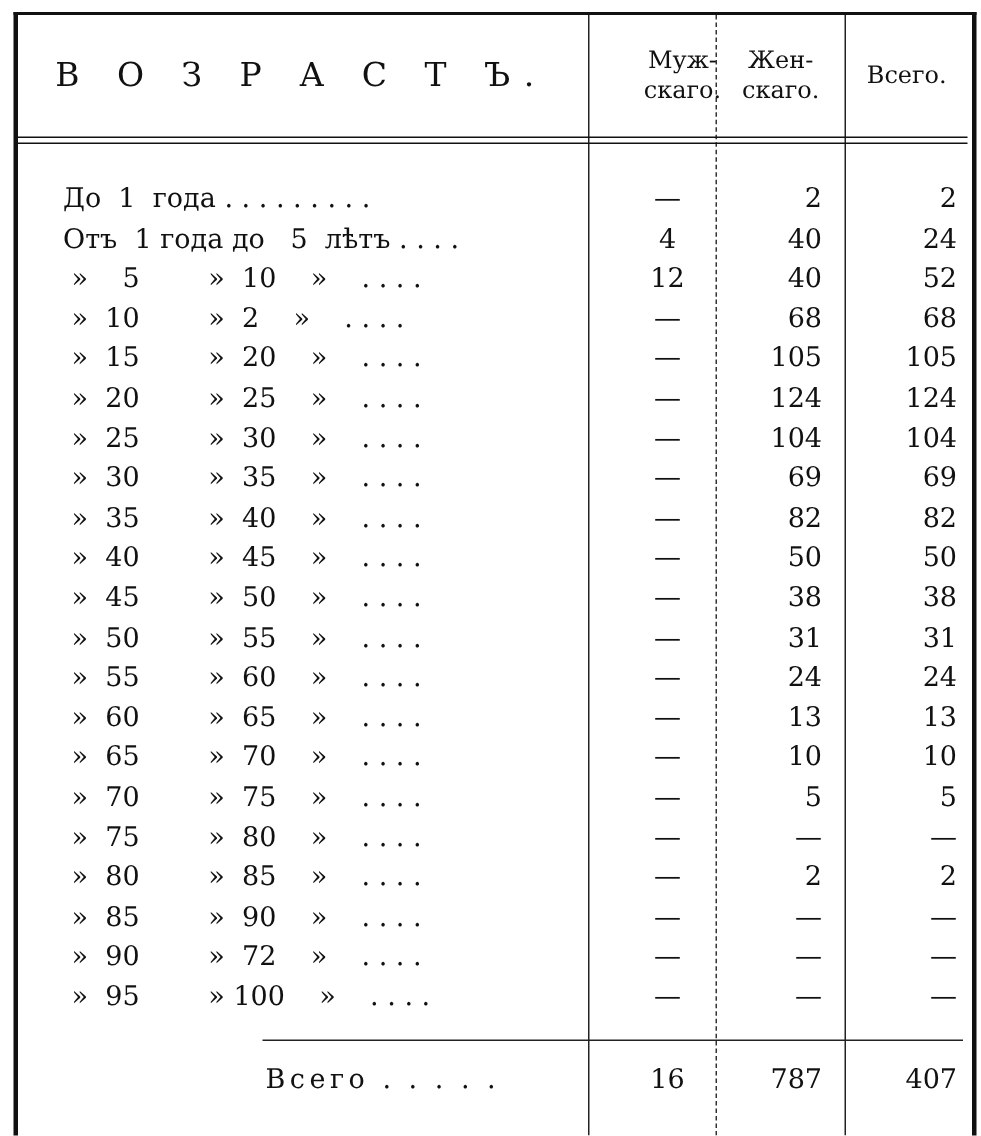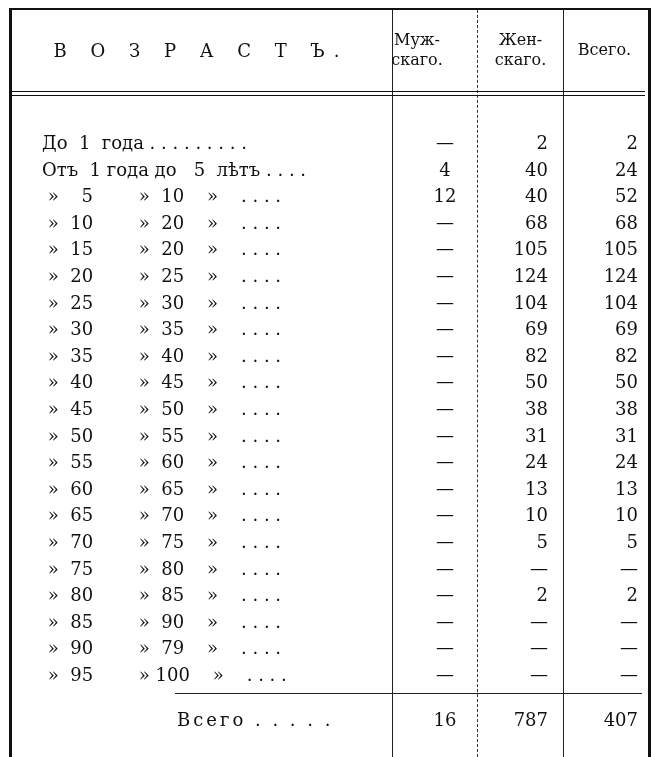--- a/index.html
+++ b/index.html
@@ -4,43 +4,43 @@
 <style>
   html, body { margin:0; padding:0; background:#fff; }
   body { width:654px; height:757px; position:relative; overflow:hidden;
          font-family:"DejaVu Serif","Liberation Serif",serif; color:#111; }
   .frame { position:absolute; left:9px; top:8px; width:636px; height:749px;
            border-left:3px solid #111; border-right:3px solid #111; border-top:2px solid #111; }
   .vline { position:absolute; top:10px; bottom:0; border-left:1.2px solid #222; }
   .vline.dash { border-left:1px dashed #333; }
   .hdr { position:absolute; top:10px; height:80px; display:flex; align-items:center;
          justify-content:center; text-align:center; }
-  .hdr-main { left:12px; width:378px; font-size:18px; letter-spacing:9px;text-align:center; }
+  .hdr-main { left:12px; width:378px; font-size:22px; letter-spacing:9px;text-align:center; }
   .hdr-small { font-size:16px; line-height:20px; }
   .hrule { position:absolute; left:12px; right:9px; border-top:1.5px solid #111; }
-  .rows { position:absolute; top:120px; left:12px; width:633px;margin-top:10px; }
+  .rows { position:absolute; top:120px; left:12px; width:633px; }
   .row { height:26.6px; position:relative; font-size:18px; line-height:26px; }
   .cell { position:absolute; top:0; }
   .lbl { left:30px; width:350px; white-space:pre; }
   .m { left:392px; width:82px; text-align:center; }
   .f { left:476px; width:60px; text-align:right; }
   .t { left:560px; width:66px; text-align:right; }
   .total { position:absolute; top:705px; left:12px; width:633px; height:30px; font-size:18px; line-height:30px; }
   .sumline { position:absolute; top:693px; left:175px; right:12px; border-top:1px solid #222; }
 </style>
 </head>
 <body>
 
 <div class="frame"></div>
 <div class="vline" style="left:392px"></div>
 <div class="vline dash" style="left:477px"></div>
 <div class="vline" style="left:563px"></div>
 
 <div class="hdr hdr-main">В О З Р А С Т Ъ.</div>
-<div class="hdr hdr-small" style="left:375px;width:84px;flex-direction:column">
+<div class="hdr hdr-small" style="left:413px;width:84px;flex-direction:column">
   <span>Муж-</span>
   <span>скаго.</span>
 </div>
 <div class="hdr hdr-small" style="left:478px;width:85px;flex-direction:column">
   <span>Жен-</span>
   <span>скаго.</span>
 </div>
 <div class="hdr hdr-small" style="left:564px;width:81px">Всего.</div>
 
 <div class="hrule" style="top:91px"></div>
@@ -59,21 +59,21 @@
       <span class="cell f">40</span>
       <span class="cell t">24</span>
     </div>
     <div class="row">
       <span class="cell lbl"> »    5        »  10    »    . . . .</span>
       <span class="cell m">12</span>
       <span class="cell f">40</span>
       <span class="cell t">52</span>
     </div>
     <div class="row">
-      <span class="cell lbl"> »  10        »  20    »    . . . .</span>
+      <span class="cell lbl"> »  10        »  2    »    . . . .</span>
       <span class="cell m">—</span>
       <span class="cell f">68</span>
       <span class="cell t">68</span>
     </div>
     <div class="row">
       <span class="cell lbl"> »  15        »  20    »    . . . .</span>
       <span class="cell m">—</span>
       <span class="cell f">105</span>
       <span class="cell t">105</span>
     </div>
@@ -155,21 +155,21 @@
       <span class="cell f">2</span>
       <span class="cell t">2</span>
     </div>
     <div class="row">
       <span class="cell lbl"> »  85        »  90    »    . . . .</span>
       <span class="cell m">—</span>
       <span class="cell f">—</span>
       <span class="cell t">—</span>
     </div>
     <div class="row">
-      <span class="cell lbl"> »  90        »  79    »    . . . .</span>
+      <span class="cell lbl"> »  90        »  72    »    . . . .</span>
       <span class="cell m">—</span>
       <span class="cell f">—</span>
       <span class="cell t">—</span>
     </div>
     <div class="row">
       <span class="cell lbl"> »  95        » 100    »    . . . .</span>
       <span class="cell m">—</span>
       <span class="cell f">—</span>
       <span class="cell t">—</span>
     </div>

